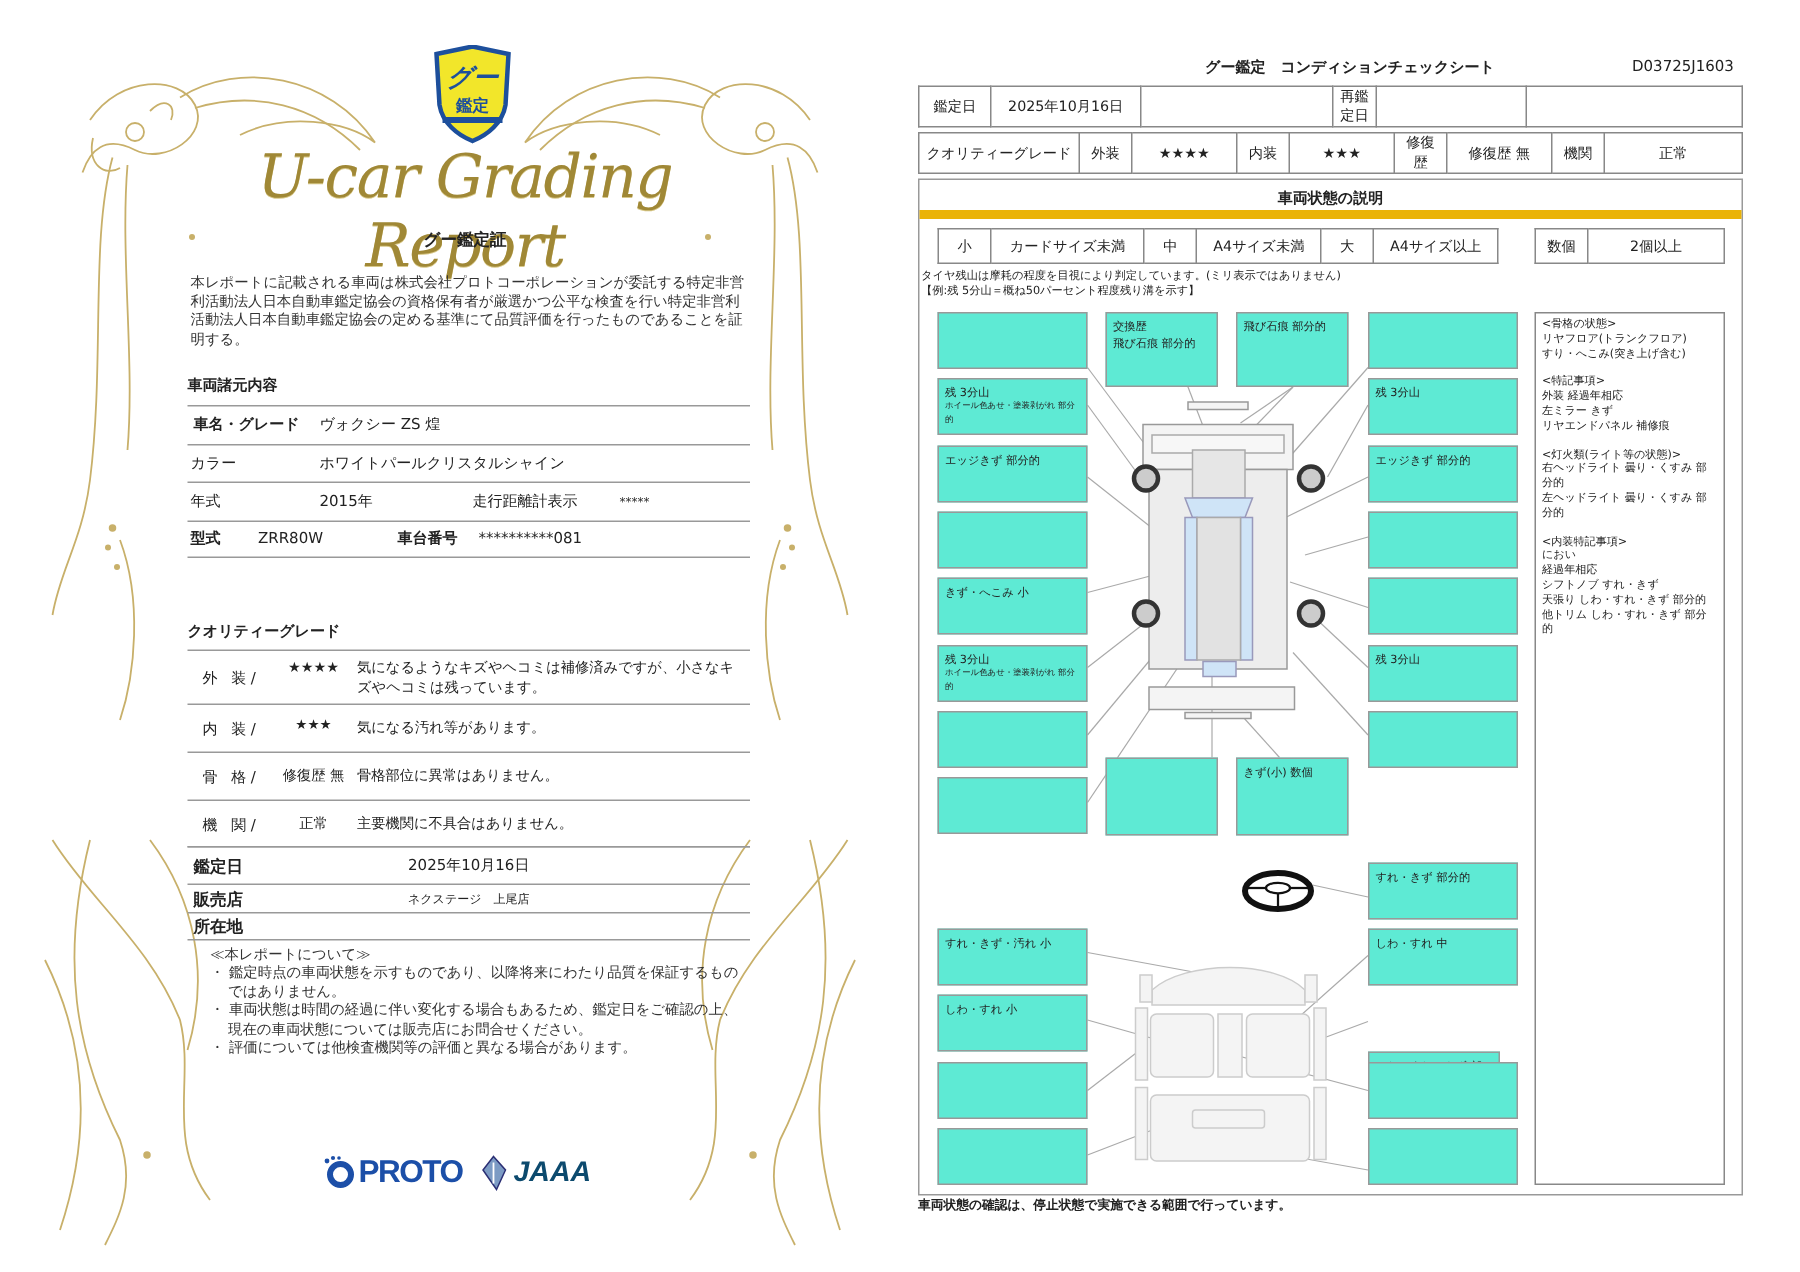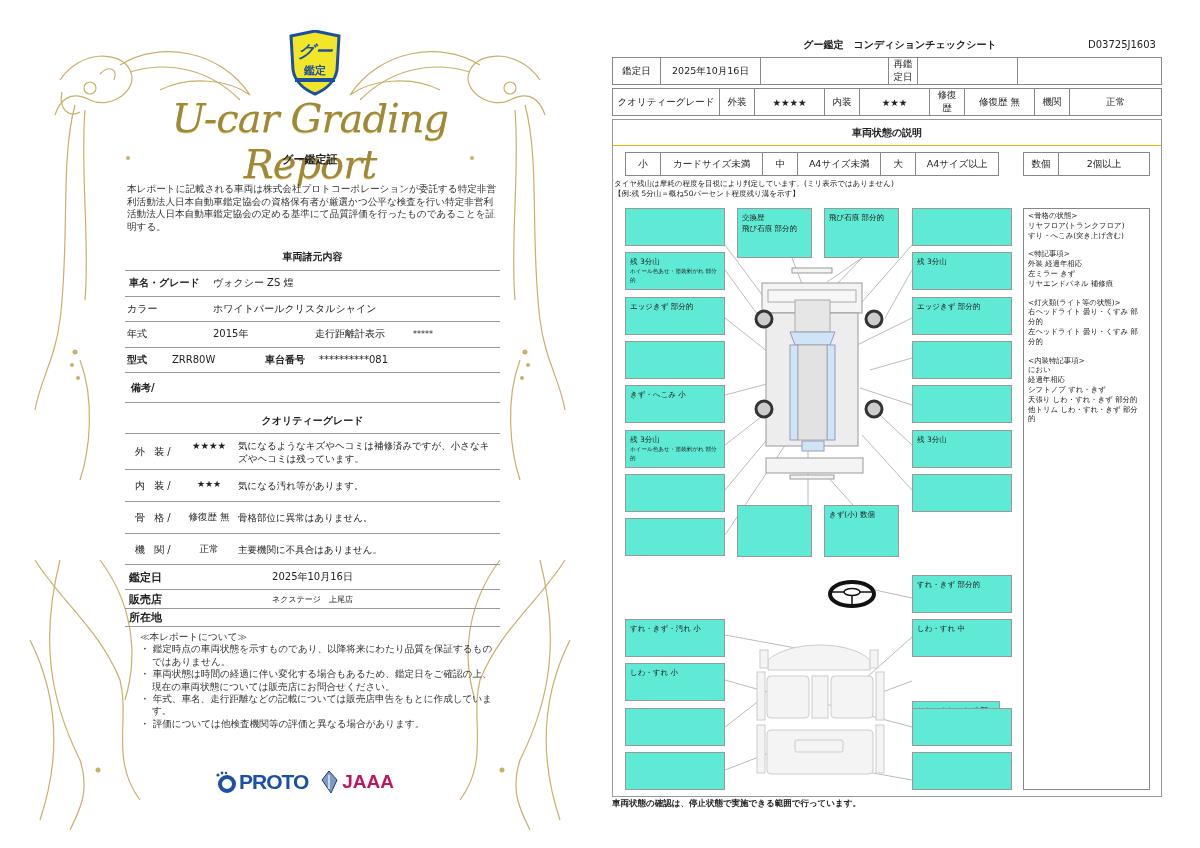--- a/index.html
+++ b/index.html
@@ -8,21 +8,21 @@
 
   
   .cert { position: absolute; left: 0; top: 0; width: 600px; height: 848px; }
   .deco { position: absolute; left: 0; top: 0; width: 600px; height: 848px; pointer-events: none; }
   .badge { position: absolute; left: 287px; top: 30px; width: 56px; height: 66px; }
   .cert-title { position: absolute; left: 120px; top: 95px; width: 380px; text-align: center;
     font-family: "DejaVu Serif", "Liberation Serif", serif; font-style: italic; font-size: 40px;
     color: #a08836; letter-spacing: -1px; text-shadow: 0 1px 0 #d8c88a; }
   .cert-sub { position: absolute; left: 120px; top: 152px; width: 380px; text-align: center; font-size: 11px; font-weight: bold; }
   .cert-intro { position: absolute; left: 127px; top: 183px; width: 375px; font-family: "DejaVu Serif", serif; font-size: 9.6px; line-height: 12.6px; color: #333; }
-  .sec-head { position: absolute; left: 125px; width: 375px; text-align: center; font-size: 10px; font-weight: bold; }
+  .sec-head { position: absolute; left: 125px; width: 375px; text-align: left; font-size: 10px; font-weight: bold; }
   .spec { position: absolute; left: 125px; top: 270px; width: 375px; }
   .spec-row { position: relative; height: 25.5px; border-top: 1.5px solid #999; font-size: 10px; display: flex; align-items: center; }
   .spec-row:last-child { border-bottom: 1.5px solid #999; }
   .spec-row.tall { height: 31px; }
   .lbl { font-weight: bold; }
   .abs { position: absolute; }
   .qg { position: absolute; left: 125px; top: 433px; width: 375px; }
   .qg-row { position: relative; border-top: 1.5px solid #999; font-size: 9.5px; }
   .qg-row:last-child { border-bottom: 1.5px solid #999; }
   .qg-row .k { position: absolute; left: 10px; font-weight: normal; font-size: 10px; letter-spacing: 3px; }
@@ -30,30 +30,30 @@
   .qg-row .d { position: absolute; left: 113px; width: 255px; line-height: 13px; }
   .info { position: absolute; left: 125px; top: 564px; width: 375px; }
   .info-row { position: relative; height: 19px; border-top: 1.5px solid #999; font-size: 10px; display: flex; align-items: center; }
   .info-row:last-child { border-bottom: 1.5px solid #999; }
   .info-row .lbl { position: absolute; left: 4px; font-size: 11px; }
   .info-row .v { position: absolute; left: 60px; right: 0; text-align: center; }
   .notes { position: absolute; left: 140px; top: 631px; width: 360px; font-family: "DejaVu Serif", serif; font-size: 9.6px; line-height: 12.4px; color: #333; }
   .notes li { list-style: none; padding-left: 12px; text-indent: -12px; }
   .logos { position: absolute; left: 215px; top: 770px; display: flex; align-items: center; gap: 12px; }
   .proto { font-weight: 900; font-size: 21px; color: #1c4fa8; letter-spacing: -1px; font-family: "Liberation Sans", sans-serif; }
-  .jaaa { font-weight: bold; font-size: 19px; color: #be185d; font-family: "Liberation Sans", sans-serif; }
+  .jaaa { font-weight: bold; font-size: 19px; color: #0c4a6e; font-family: "Liberation Sans", sans-serif; font-style: italic; }
 
   
   .sheet { position: absolute; left: 600px; top: 0; width: 600px; height: 848px; font-size: 9px; }
   .sh-title { position: absolute; left: 160px; top: 38px; width: 280px; text-align: center; font-size: 10px; font-weight: bold; }
   .sh-id { position: absolute; left: 488px; top: 39px; font-size: 10px; }
   table.g { position: absolute; border-collapse: collapse; font-size: 9.5px; }
   table.g td { border: 1px solid #888; text-align: center; height: 23px; padding: 0 4px; }
   .panel { position: absolute; left: 612px; top: 119px; width: 550px; height: 678px; border: 1.5px solid #999; }
-  .panel-head { position: absolute; left: 0; top: 0; width: 100%; height: 26px; border-bottom: 1px solid #eab308; text-align: center; line-height: 26px; font-weight: bold; font-size: 10px; }
+  .panel-head { position: absolute; left: 0; top: 0; width: 100%; height: 26px; border-bottom: 6px solid #eab308; text-align: center; line-height: 26px; font-weight: bold; font-size: 10px; }
   .tire-note { position: absolute; left: 614px; top: 179px; font-size: 7.5px; line-height: 9.5px; }
   .box { position: absolute; border: 1px solid #999; background: #5eead4; padding: 3px 4px; font-size: 7.5px; line-height: 11px; }
   .box .small { font-size: 5.6px; line-height: 9px; }
   .remarks { position: absolute; left: 1023px; top: 208px; width: 127px; height: 582px; border: 1.5px solid #888; padding: 2px 4px; font-size: 7.4px; line-height: 9.8px; }
   .remarks .grp { margin-bottom: 9px; }
   .foot { position: absolute; left: 612px; top: 798px; font-size: 8.5px; font-weight: bold; }
   svg.lines { position: absolute; left: 0; top: 0; width: 1200px; height: 848px; pointer-events: none; }
 </style>
 </head>
 <body>
@@ -132,23 +132,20 @@
       <span class="abs" style="left:88px">2015年</span>
       <span class="abs" style="left:190px">走行距離計表示</span>
       <span class="abs" style="left:288px;font-size:8px">*****</span>
     </div>
     <div class="spec-row">
       <span class="abs lbl" style="left:2px">型式</span>
       <span class="abs" style="left:47px">ZRR80W</span>
       <span class="abs lbl" style="left:140px">車台番号</span>
       <span class="abs" style="left:194px">**********081</span>
     </div>
-    <div class="spec-row tall">
-      <span class="abs lbl" style="left:6px">備考/</span>
-    </div>
   </div>
 
   <div class="sec-head" style="top:414px">クオリティーグレード</div>
   <div class="qg">
     <div class="qg-row" style="height:36px">
       <span class="k" style="top:11px">外 装/</span>
       <span class="g" style="top:6px">★★★★</span>
       <span class="d" style="top:5px">気になるようなキズやヘコミは補修済みですが、小さなキズやヘコミは残っています。</span>
     </div>
     <div class="qg-row" style="height:32px">
@@ -180,27 +177,26 @@
     <div class="info-row">
       <span class="lbl">所在地</span>
     </div>
   </div>
 
   <div class="notes">
     <div>≪本レポートについて≫</div>
     <ul>
       <li>・ 鑑定時点の車両状態を示すものであり、以降将来にわたり品質を保証するものではありません。</li>
       <li>・ 車両状態は時間の経過に伴い変化する場合もあるため、鑑定日をご確認の上、現在の車両状態については販売店にお問合せください。</li>
-      <li>・ 年式、車名、走行距離などの記載については販売店申告をもとに作成しています。</li>
       <li>・ 評価については他検査機関等の評価と異なる場合があります。</li>
     </ul>
   </div>
 
   <div class="logos">
-    <span style="display:flex;align-items:center;gap:2px">
+    <span style="display:flex;gap:2px">
       <svg width="22" height="22" viewBox="0 0 22 22">
         <circle cx="12" cy="13" r="7" fill="none" stroke="#1c4fa8" stroke-width="4"></circle>
         <circle cx="3" cy="4" r="1.6" fill="#1c4fa8"></circle>
           <circle cx="7" cy="2" r="1.4" fill="#1c4fa8"></circle>
           <circle cx="11" cy="2" r="1.2" fill="#1c4fa8"></circle>
       </svg>
       <span class="proto">PROTO</span>
     </span>
     <span style="display:flex;align-items:center;gap:4px">
       <svg width="18" height="24" viewBox="0 0 18 24">

